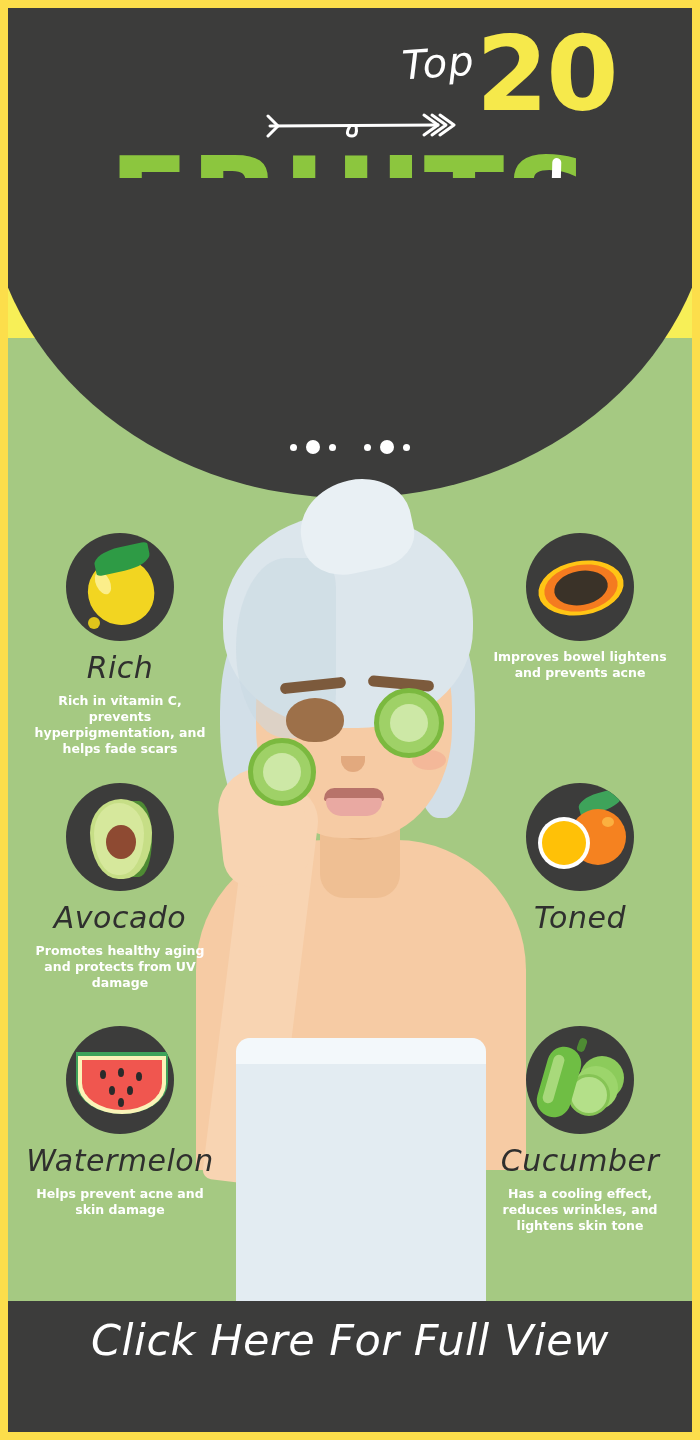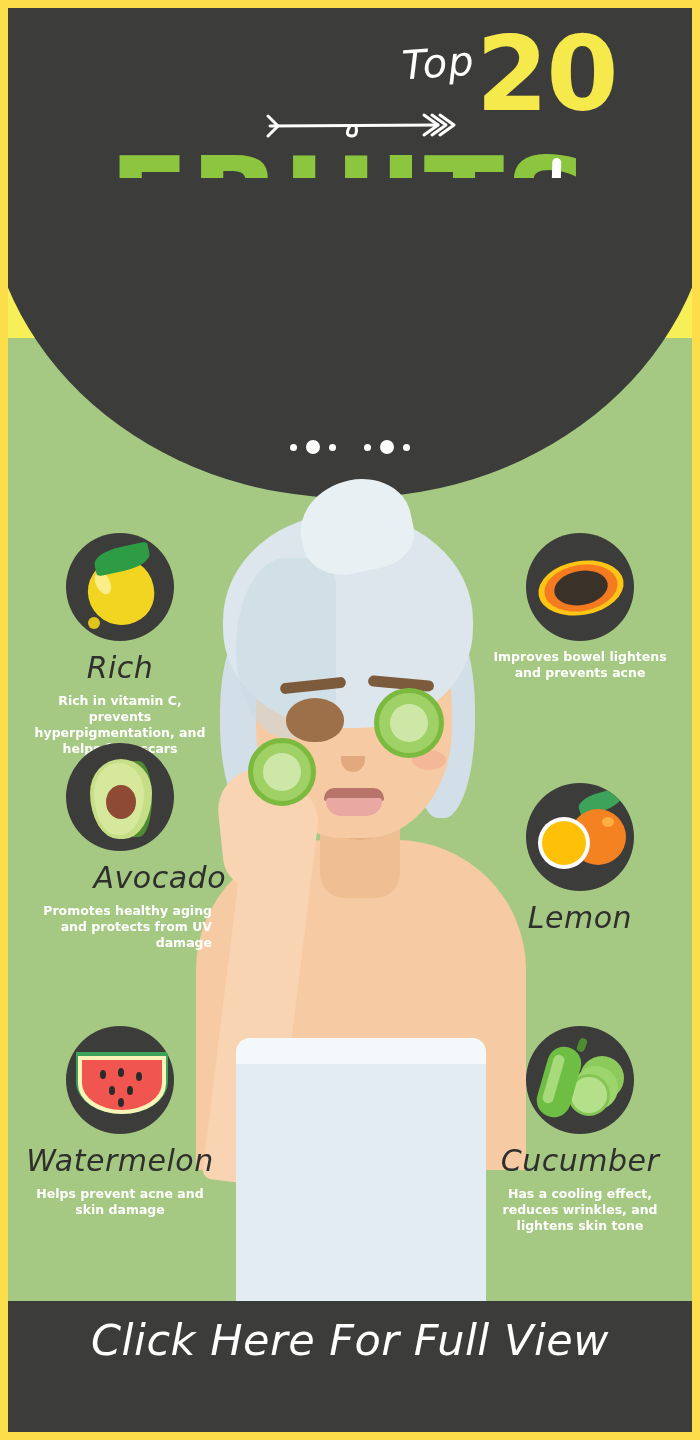--- a/index.html
+++ b/index.html
@@ -377,21 +377,21 @@
       <div class="circle">
         <span class="fr lemon-body"></span>
         <span class="fr lemon-tip"></span>
         <span class="fr lemon-hi"></span>
         <span class="fr lemon-leaf"></span>
       </div>
       <div class="item-name">Rich</div>
       <div class="item-desc">Rich in vitamin C, prevents hyperpigmentation, and helps fade scars</div>
     </div>
 
-    <div class="item left-col" style="top:735px;text-align:right;">
+    <div class="item left-col" style="top:775px;">
       <div class="circle">
         <span class="fr avo-skin"></span>
         <span class="fr avo-body"></span>
         <span class="fr avo-flesh"></span>
         <span class="fr avo-pit"></span>
       </div>
       <div class="item-name">Avocado</div>
       <div class="item-desc">Promotes healthy aging and protects from UV damage</div>
     </div>
 
@@ -421,21 +421,21 @@
     </div>
 
     <div class="item right-col" style="top:775px;">
       <div class="circle">
         <span class="fr or-leaf"></span>
         <span class="fr or-ball"></span>
         <span class="fr or-ball-hi"></span>
         <span class="fr or-half"></span>
         <span class="fr or-half-in"></span>
       </div>
-      <div class="item-name">Lemon</div>
+      <div class="item-name">Toned</div>
     </div>
 
     <div class="item right-col" style="top:1018px;">
       <div class="circle">
         <span class="fr cu-stem"></span>
         <span class="fr cu-s1"></span>
         <span class="fr cu-s2"></span>
         <span class="fr cu-s3"></span>
         <span class="fr cu-long"></span>
         <span class="fr cu-long-hi"></span>

